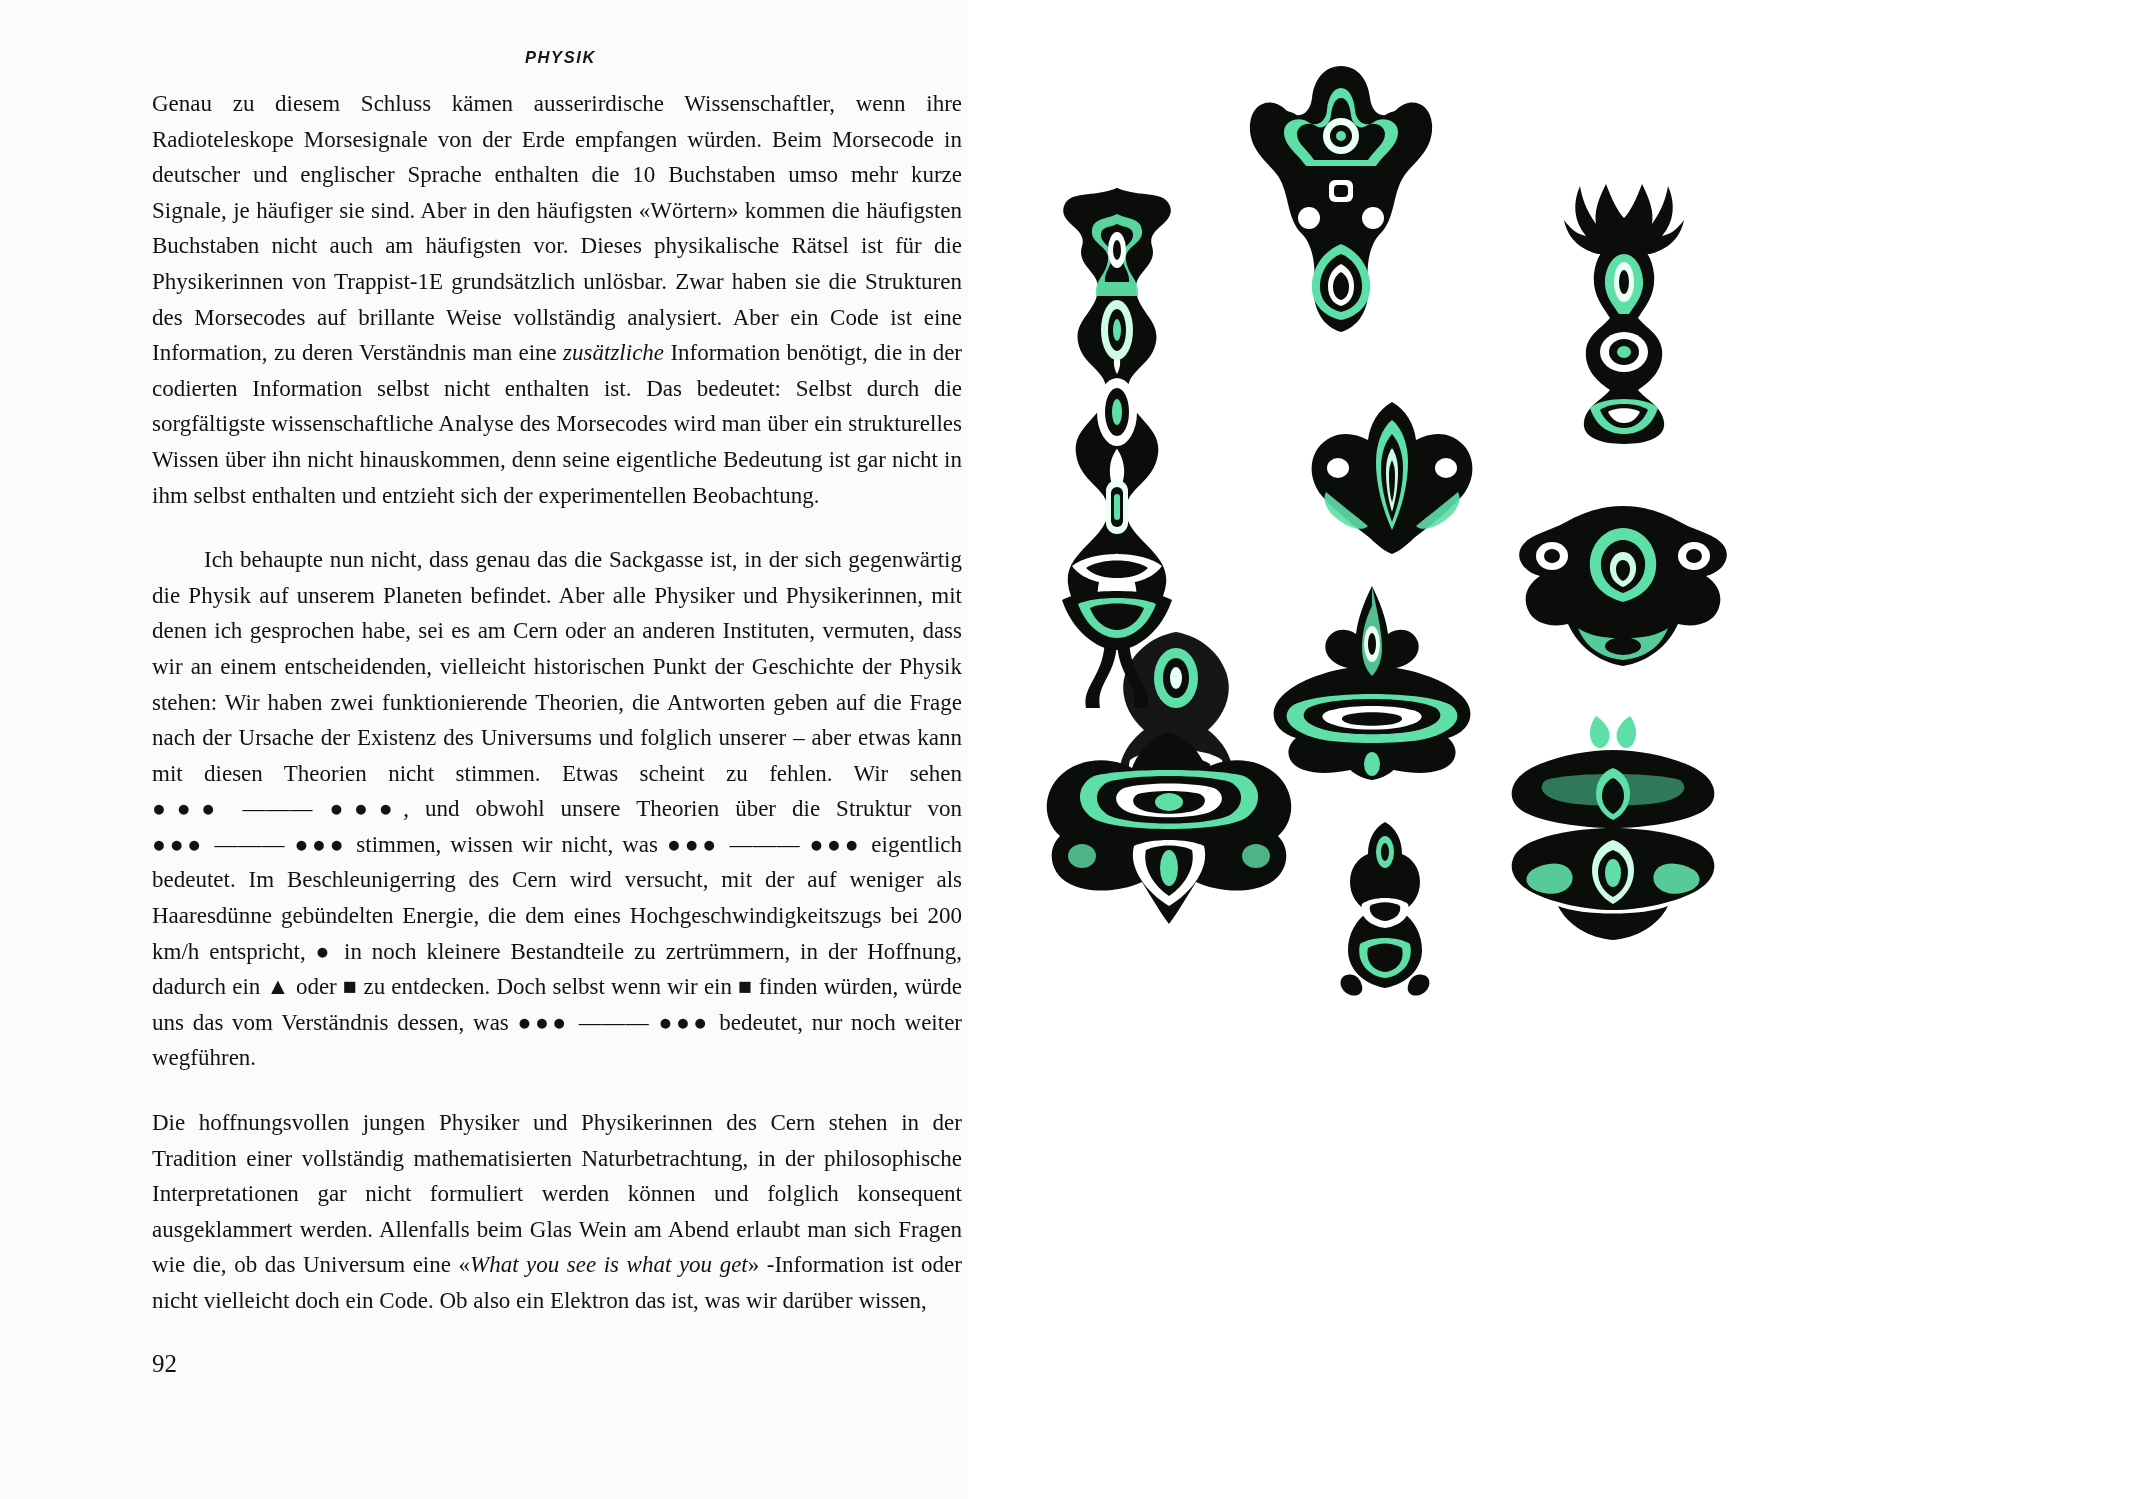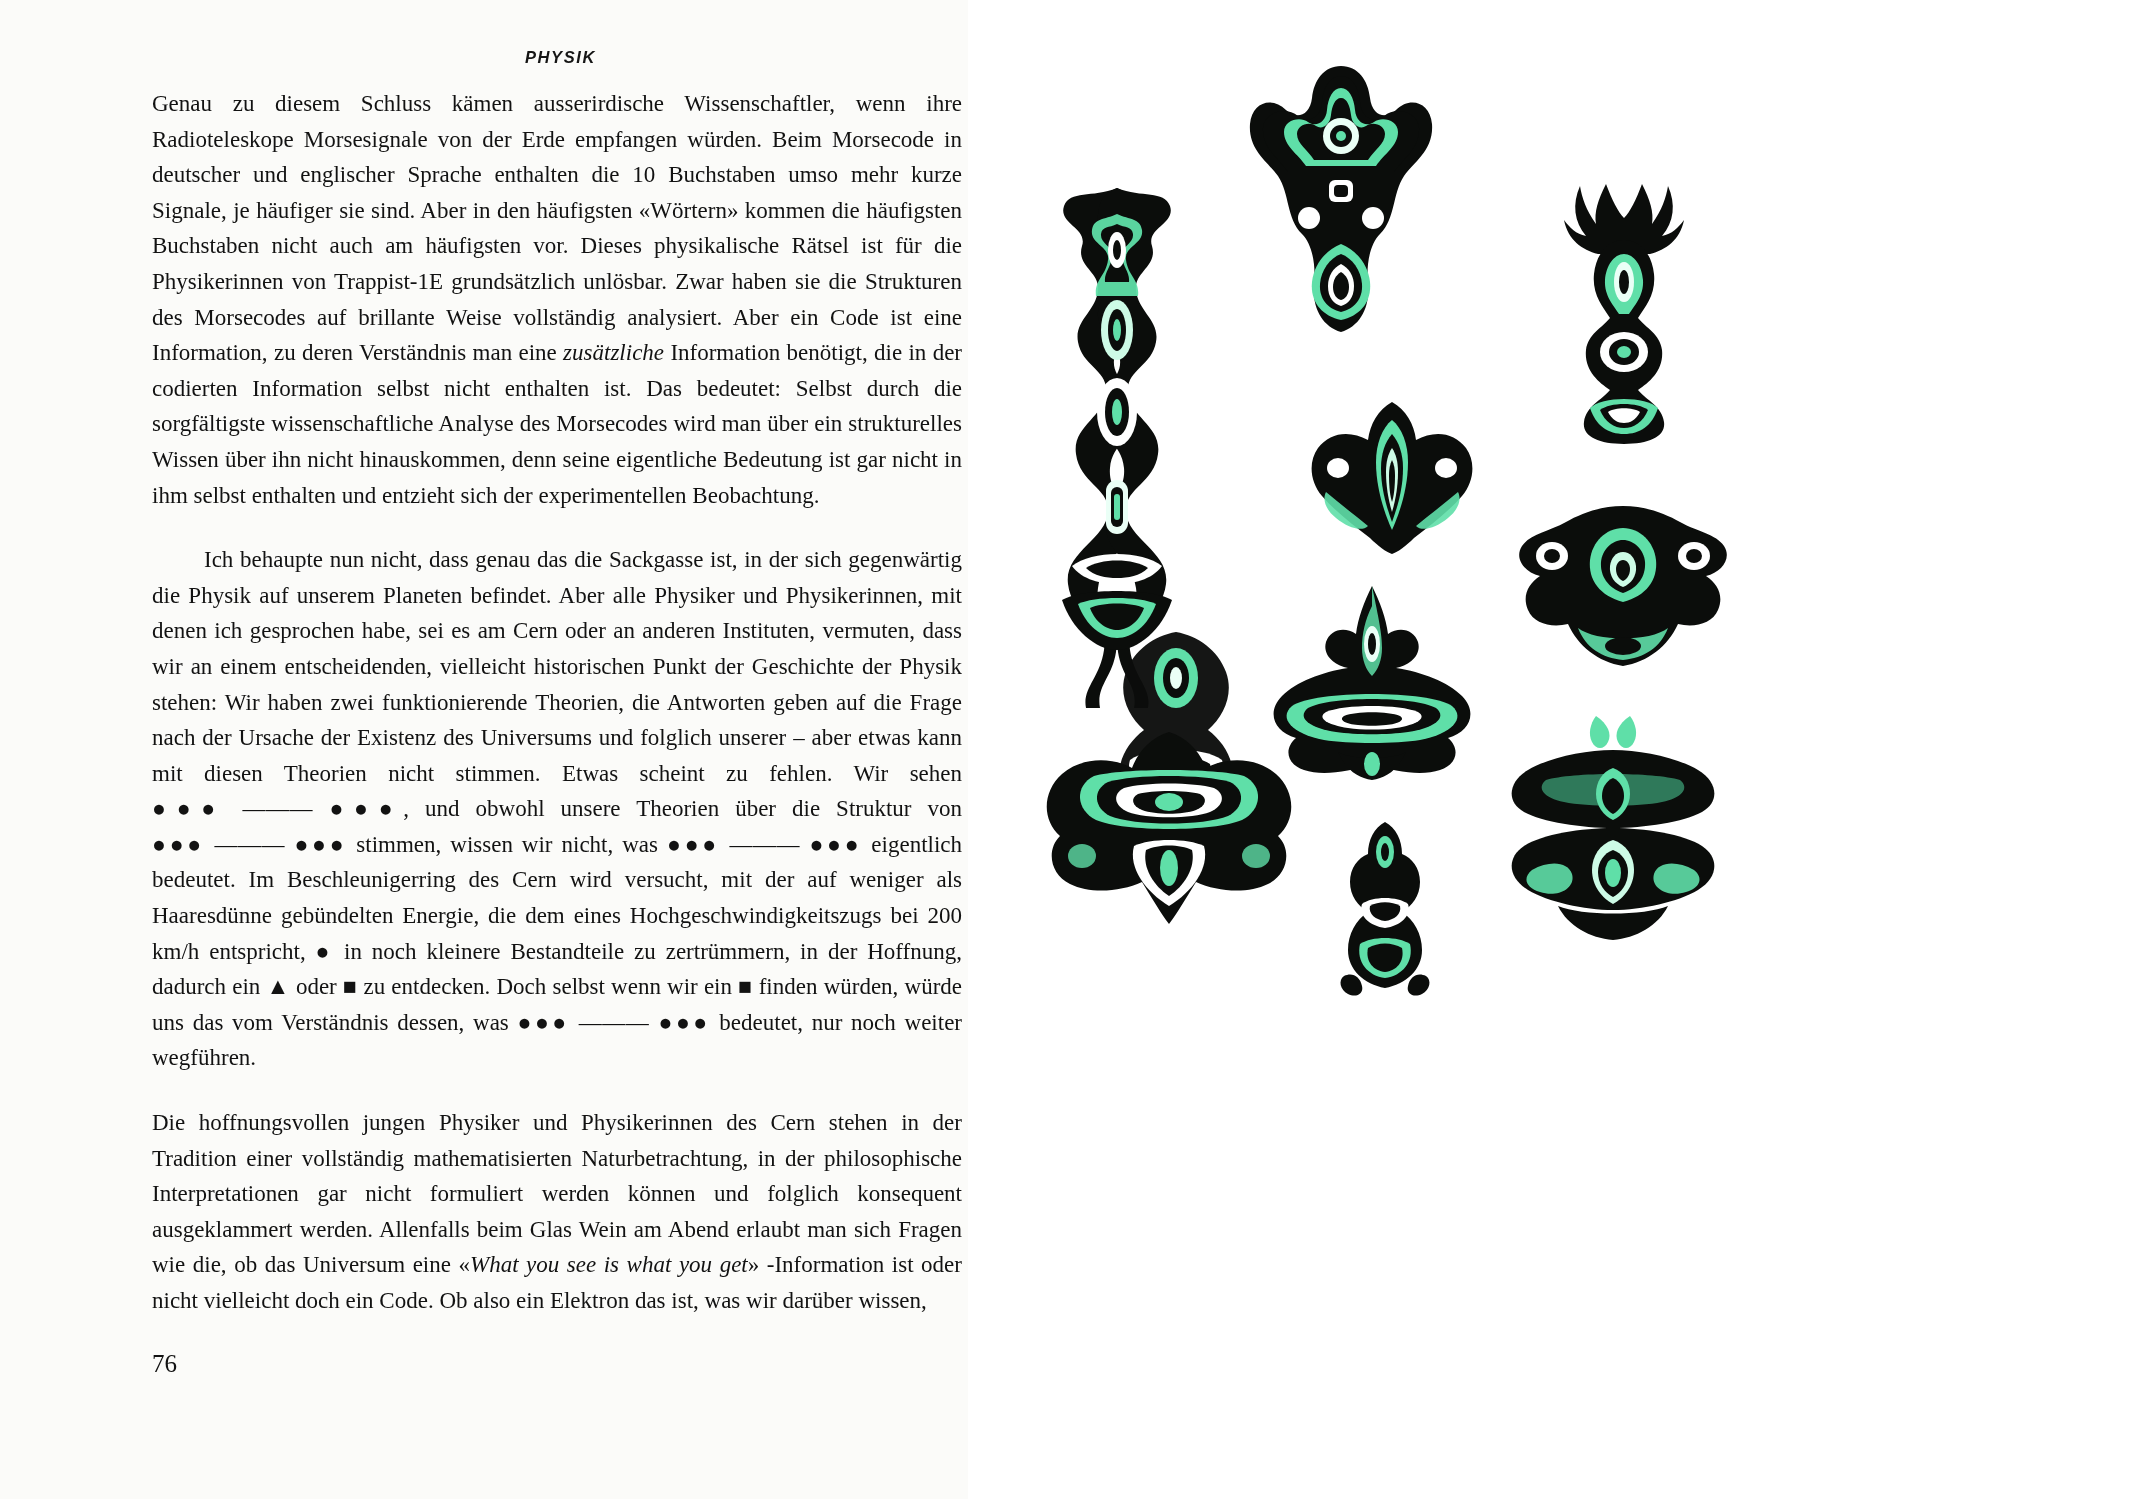--- a/index.html
+++ b/index.html
@@ -125,21 +125,21 @@
       <p class="para indent">
         <span>Ich behaupte nun nicht, dass genau das die Sackgasse ist, in der sich gegenwärtig die Physik auf unserem Planeten befindet. Aber alle Physiker und Physikerinnen, mit denen ich gesprochen habe, sei es am Cern oder an anderen Instituten, vermuten, dass wir an einem entscheidenden, vielleicht historischen Punkt der Geschichte der Physik stehen: Wir haben zwei funktionierende Theorien, die Antworten geben auf die Frage nach der Ursache der Existenz des Universums und folglich unserer – aber etwas kann mit diesen Theorien nicht stimmen. Etwas scheint zu fehlen. Wir sehen </span><span class="morse">●●● ——— ●●●</span><span>, und obwohl unsere Theorien über die Struktur von </span><span class="morse">●●● ——— ●●●</span><span> stimmen, wissen wir nicht, was </span><span class="morse">●●● ——— ●●●</span><span> eigentlich bedeutet. Im Beschleunigerring des Cern wird versucht, mit der auf weniger als Haaresdünne gebündelten Energie, die dem eines Hochgeschwindigkeitszugs bei 200 km/h entspricht, </span><span class="morse">●</span><span> in noch kleinere Bestandteile zu zertrümmern, in der Hoffnung, dadurch ein </span><span>▲</span><span> oder </span><span>■</span><span> zu entdecken. Doch selbst wenn wir ein </span><span>■</span><span> finden würden, würde uns das vom Verständnis dessen, was </span><span class="morse">●●● ——— ●●●</span><span> bedeutet, nur noch weiter wegführen.</span>
       </p>
 
       <p class="para">
         <span>Die hoffnungsvollen jungen Physiker und Physikerinnen des Cern stehen in der Tradition einer vollständig mathematisierten Naturbetrachtung, in der philosophische Interpretationen gar nicht formuliert werden können und folglich konsequent ausgeklammert werden. Allenfalls beim Glas Wein am Abend erlaubt man sich Fragen wie die, ob das Universum eine «</span><em>What you see is what you get</em><span>» -Information ist oder nicht vielleicht doch ein Code. Ob also ein Elektron das ist, was wir darüber wissen,</span>
       </p>
 
     </div>
 
-    <div class="folio">76</div>
+    <div class="folio">92</div>
   </div>
 
   <div class="gutter-line"></div>
 
   <div class="page-right">
     <div class="plate">
 
       <div class="ink" style="left:44px; top:180px; width:210px; height:530px;">
         <svg viewBox="0 0 210 530" xmlns="http://www.w3.org/2000/svg">
           <g>

